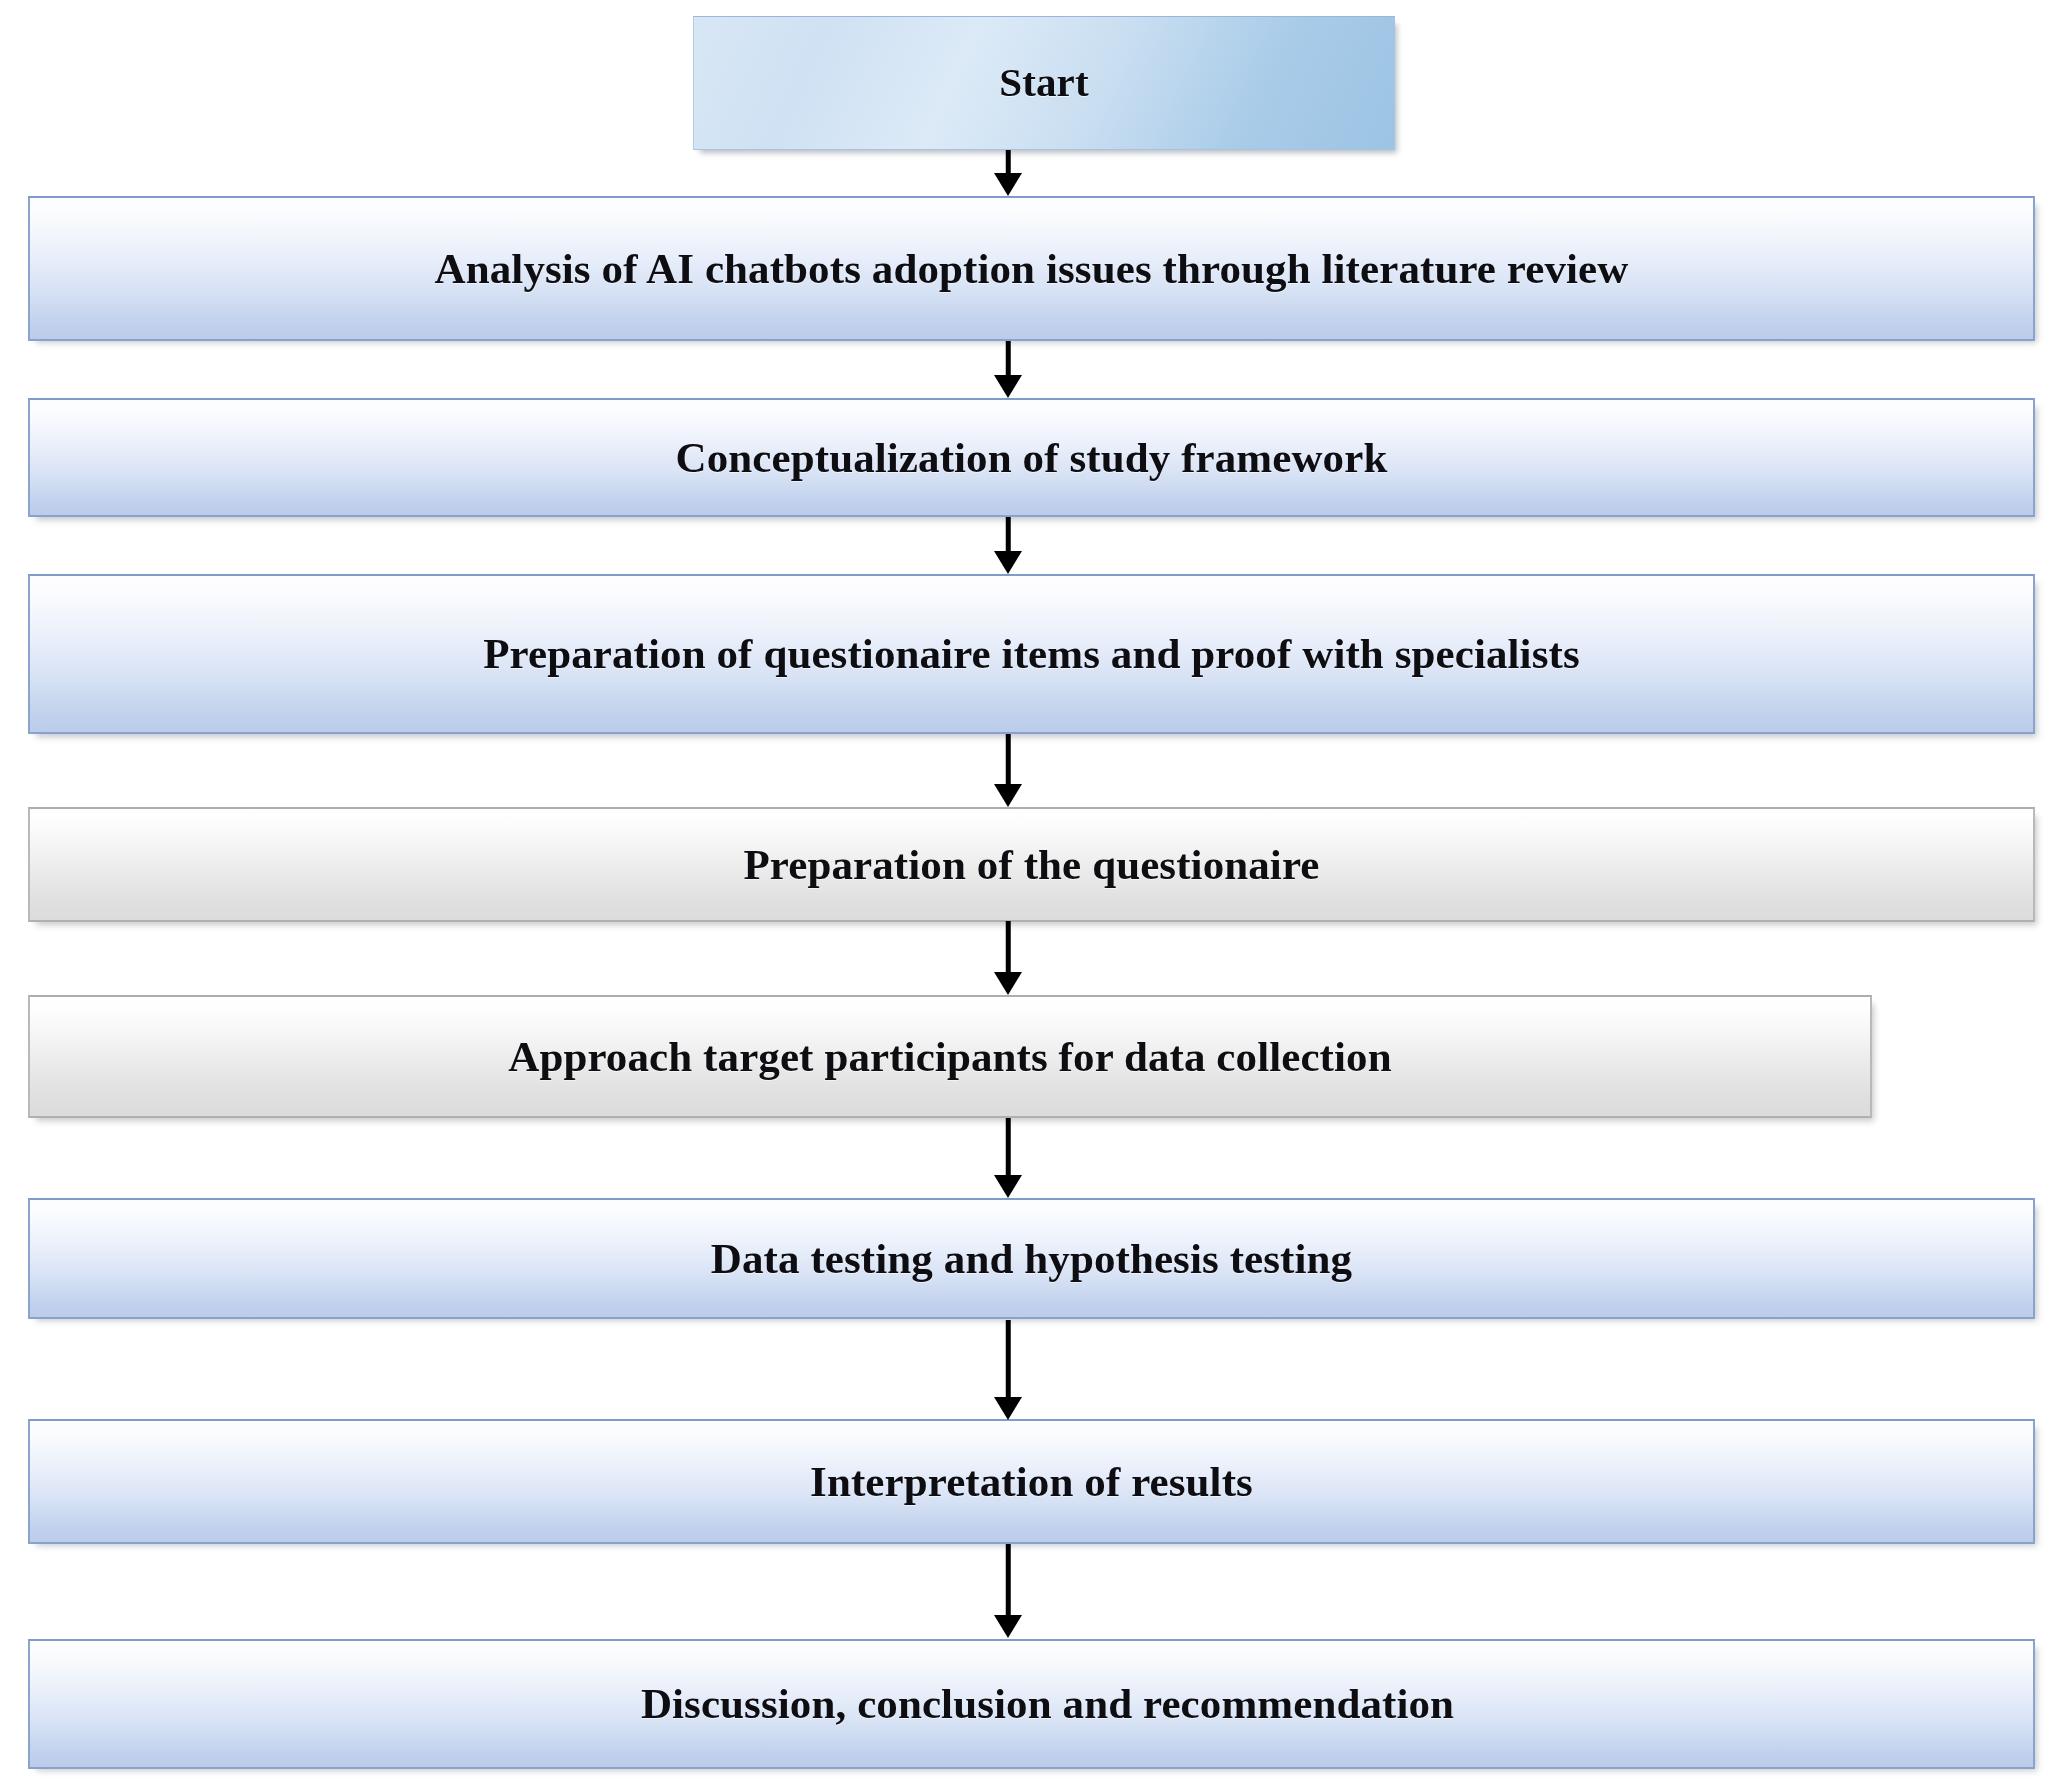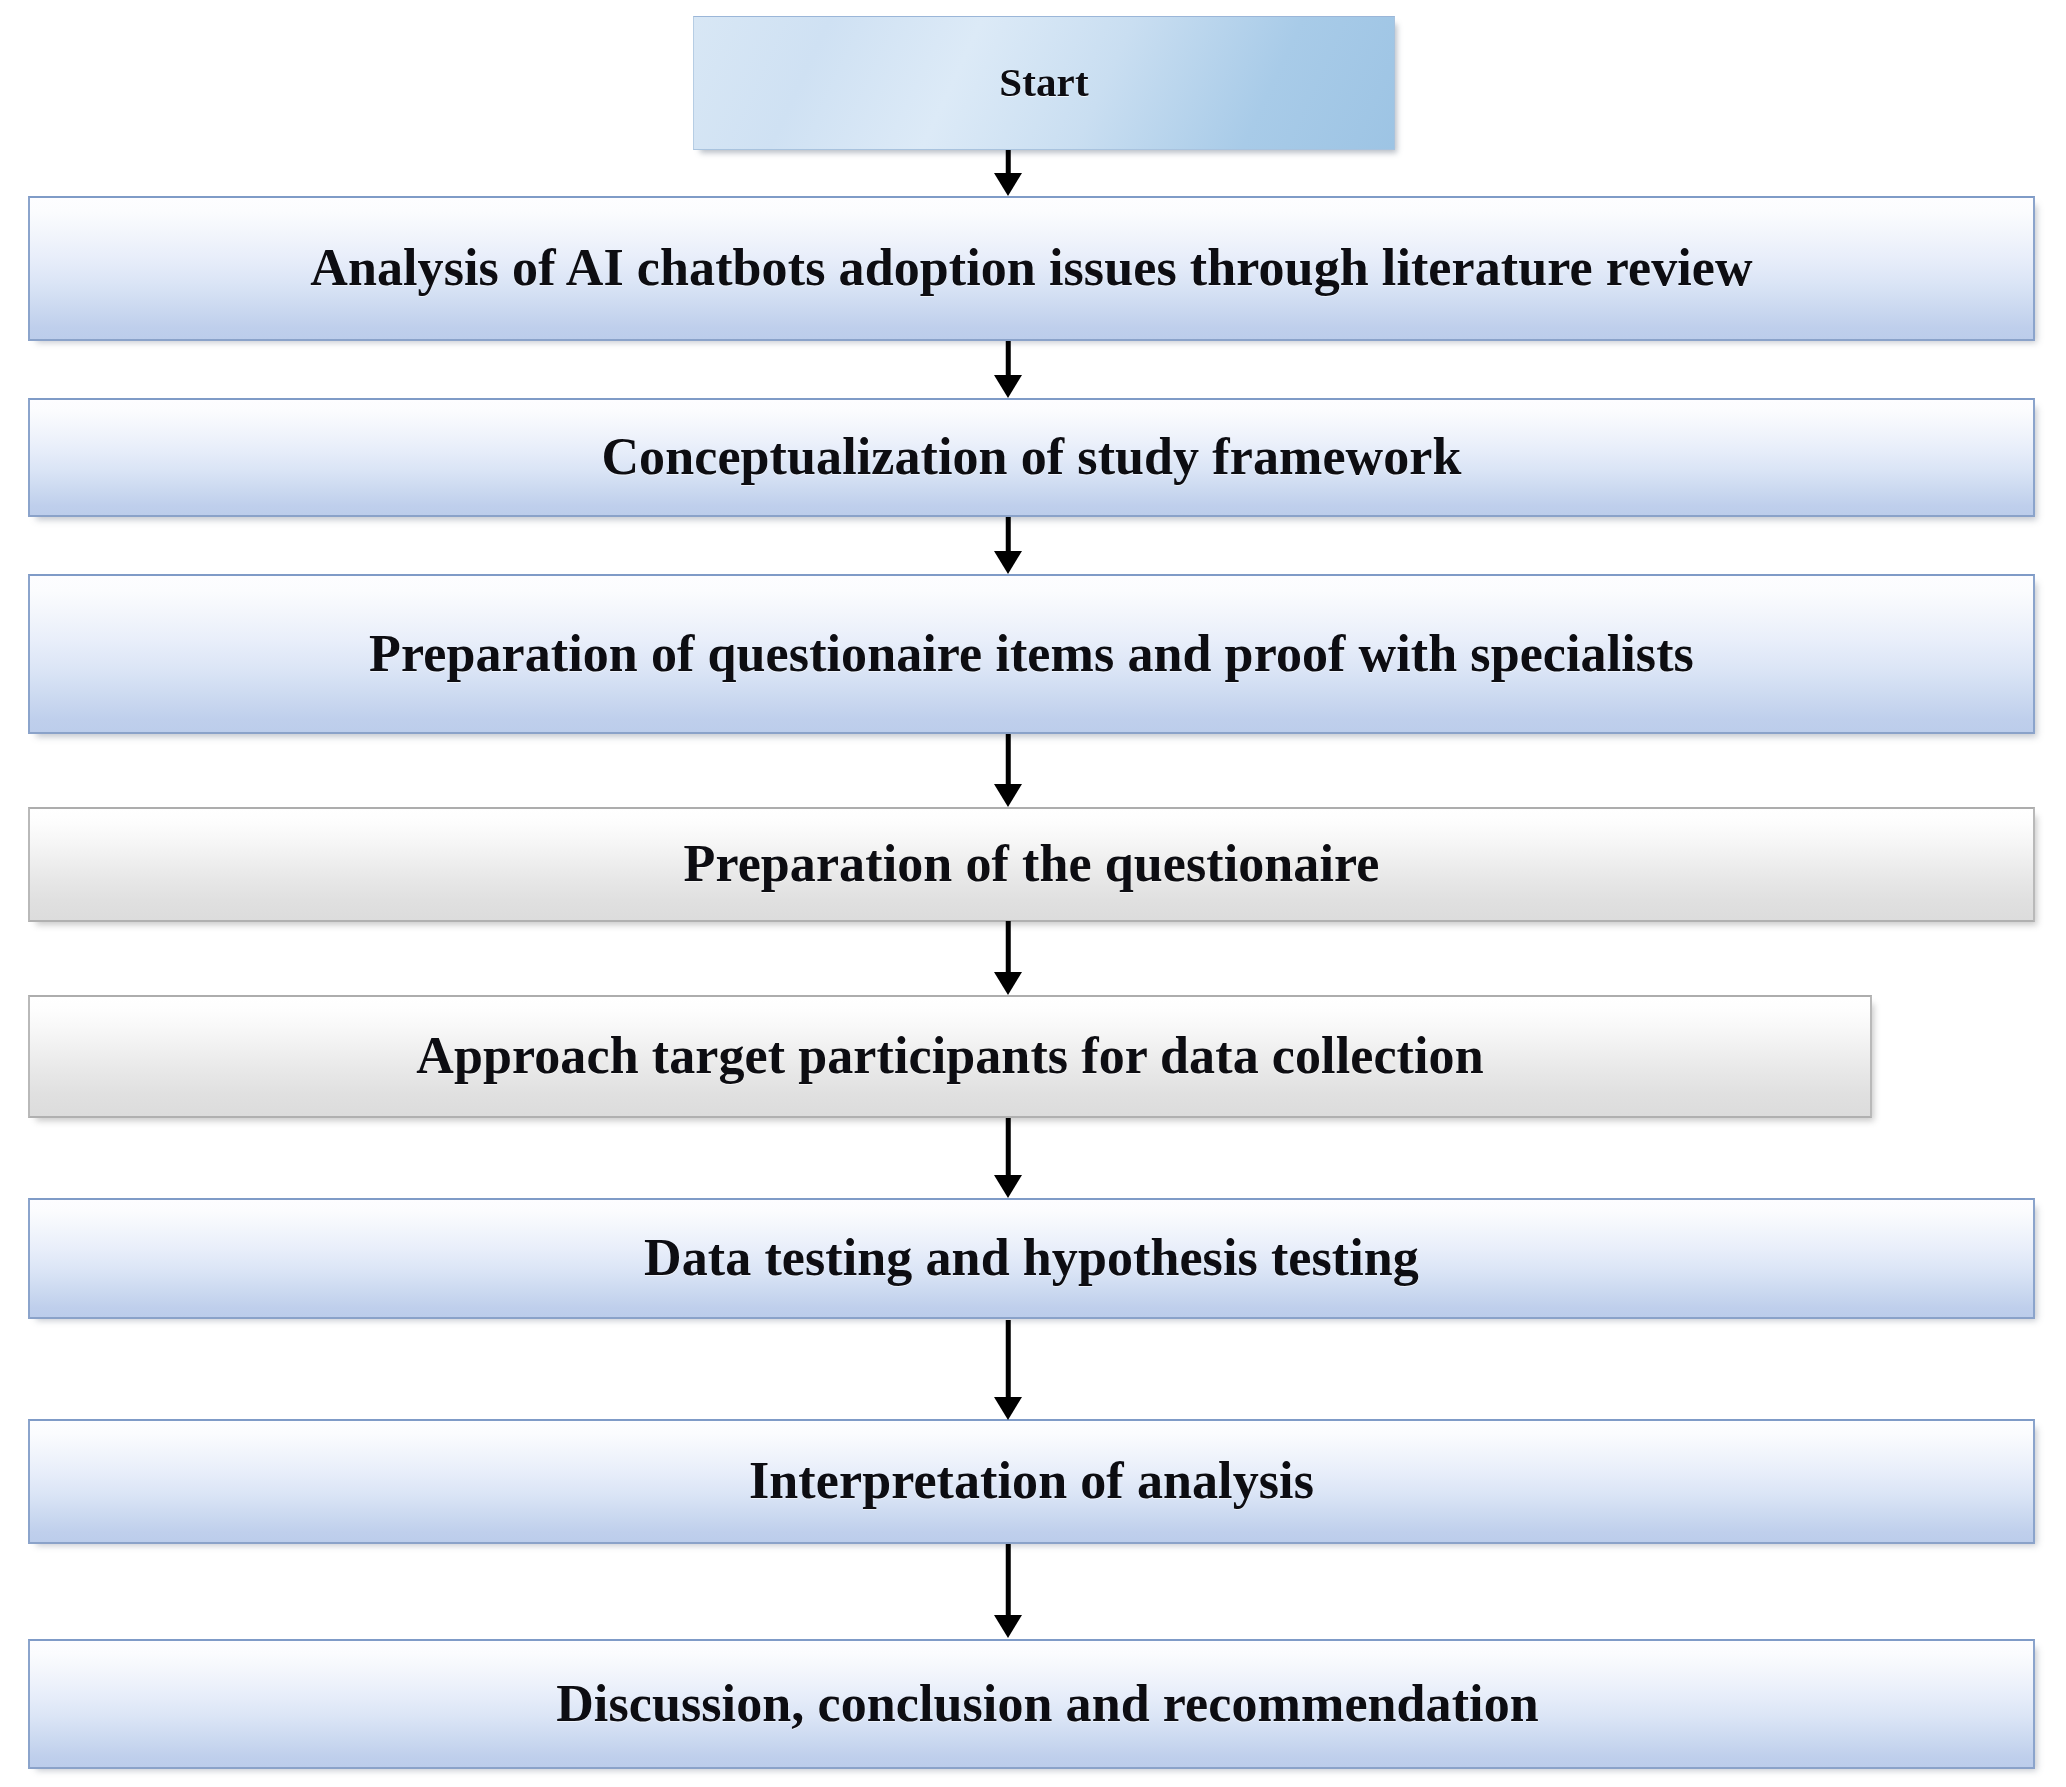--- a/index.html
+++ b/index.html
@@ -88,21 +88,21 @@
         #fdfdfd 12%,
         #f7f7f7 28%,
         #efefef 46%,
         #e7e7e7 64%,
         #e0e0e0 82%,
         #dcdcdc 100%);
     box-shadow: 5.1px 5.7px 6.4px -3.2px rgba(95,95,95,0.33);
   }
 
   .node--process .node-label {
-    font-size: 52px;
+    font-size: 43px;
   }
 
   
   .connector {
     position: absolute;
     width: 28px;
     z-index: 1;
   }
   .connector .shaft {
     position: absolute;
@@ -186,21 +186,21 @@
   <div class="node node--process node--blue" style="left:28px; top:1198px; width:2007px; height:121px;">
     <span class="node-label">Data testing and hypothesis testing</span>
   </div>
 
   <div class="connector" style="left:994px; top:1320px; height:100px;">
     <div class="shaft" style="height:78px;"></div>
     <div class="head"></div>
   </div>
 
   <div class="node node--process node--blue" style="left:28px; top:1419px; width:2007px; height:125px;">
-    <span class="node-label">Interpretation of analysis</span>
+    <span class="node-label">Interpretation of results</span>
   </div>
 
   <div class="connector" style="left:994px; top:1544px; height:94px;">
     <div class="shaft" style="height:73px;"></div>
     <div class="head"></div>
   </div>
 
   <div class="node node--process node--blue" style="left:28px; top:1639px; width:2007px; height:130px;padding-left:32px;">
     <span class="node-label">Discussion, conclusion and recommendation</span>
   </div>

